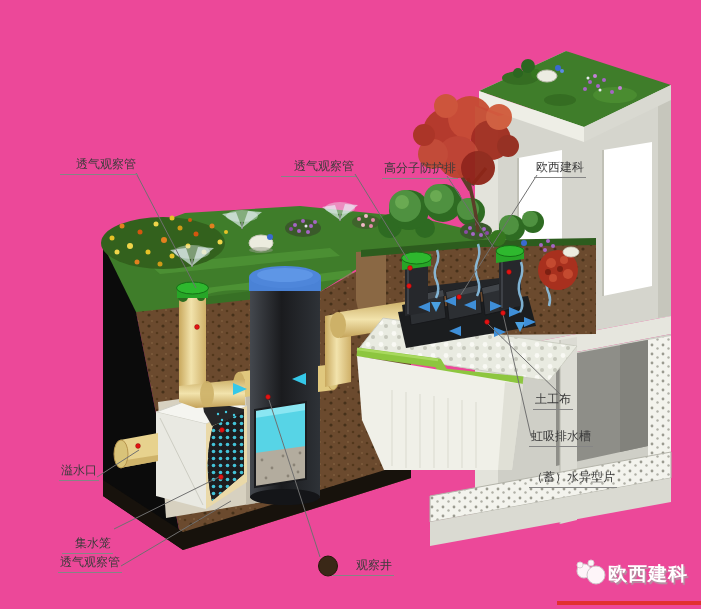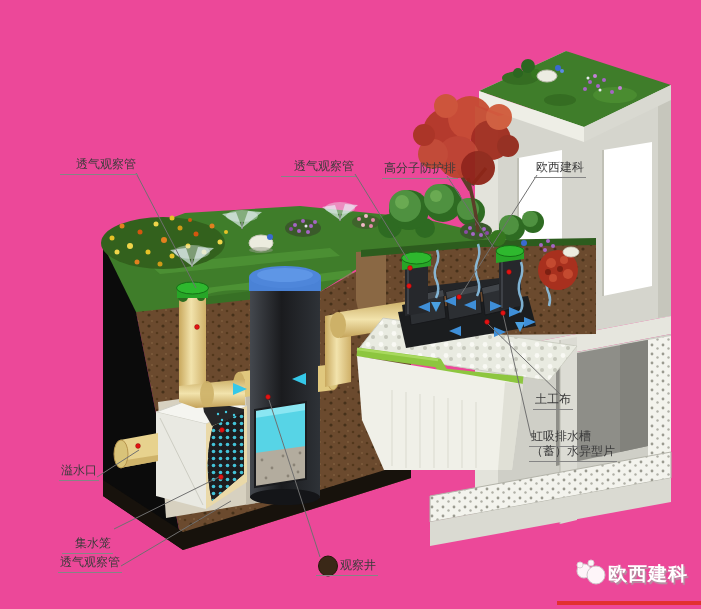--- a/index.html
+++ b/index.html
@@ -414,23 +414,23 @@
     <circle cx="591" cy="563" r="3" fill="#ffffff" stroke="#d8d8d8" stroke-width="1"></circle>
   </g>
 </svg>
 
 <div class="lbl" style="left:60px;top:157px;padding-left:16px"><span>透气观察管</span></div>
 <div class="lbl" style="left:281px;top:159px;padding-left:13px"><span>透气观察管</span></div>
 <div class="lbl" style="left:382px;top:161px"><span>高分子防护排</span></div>
 <div class="lbl" style="left:534px;top:160px"><span>欧西建科</span></div>
 <div class="lbl" style="left:533px;top:392px"><span>土工布</span></div>
 <div class="lbl" style="left:529px;top:429px"><span>虹吸排水槽</span></div>
-<div class="lbl" style="left:529px;top:444px"><span>（蓄）水异型片</span></div>
+<div class="lbl" style="left:529px;top:470px"><span>（蓄）水异型片</span></div>
 <div class="lbl" style="left:59px;top:463px"><span>溢水口</span></div>
 <div class="lbl" style="left:62px;top:536px;padding-left:13px"><span>集水笼</span></div>
 <div class="lbl" style="left:58px;top:555px"><span>透气观察管</span></div>
-<div class="lbl" style="left:316px;top:558px;padding-left:24px"><span>观察井</span></div>
+<div class="lbl" style="left:332px;top:558px;padding-left:24px"><span>观察井</span></div>
 
 <div class="watermark">
       <span>欧西建科</span>
     </div>
 <div class="red-rule"></div>
 </div>
 
 </body></html>

